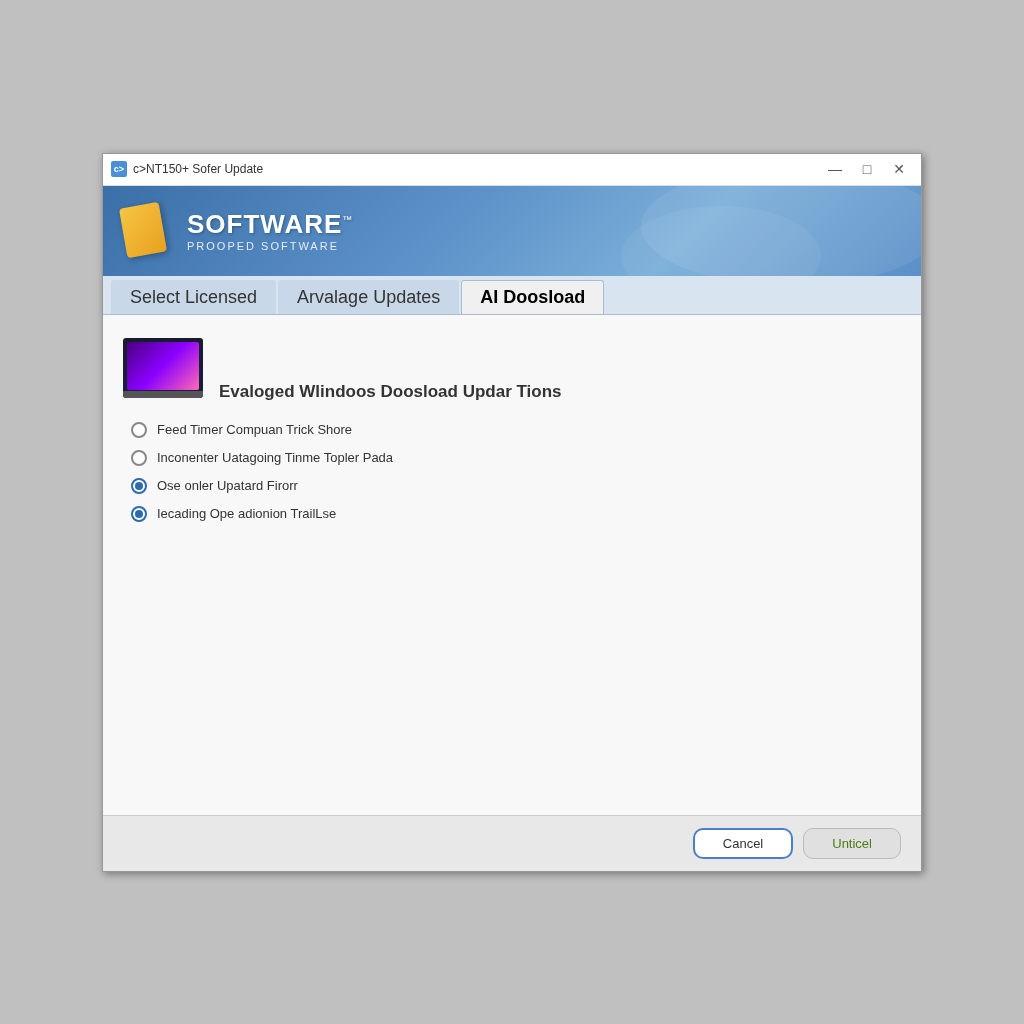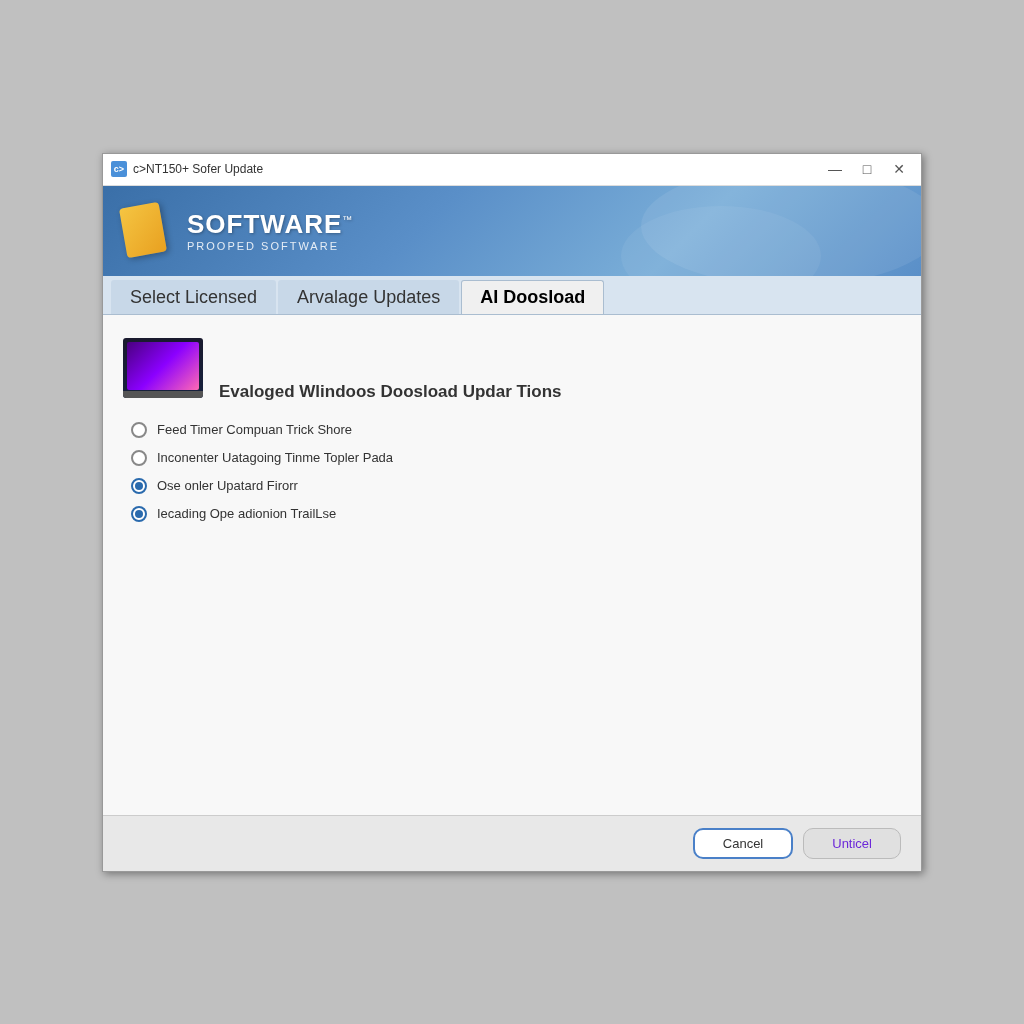--- a/index.html
+++ b/index.html
@@ -254,21 +254,21 @@
       font-family: 'Segoe UI', Arial, sans-serif;
     }
     .btn-cancel {
       background: white;
       border: 2px solid #4a80c8;
       color: #333;
     }
     .btn-uncel {
       background: #e0e0e0;
       border: 1px solid #bbb;
-      color: #6d28d9;
+      color: #4d7c0f;
     }
   </style>
 </head>
 <body>
 
 <div class="window">
 
   <div class="title-bar">
     <div class="title-bar-left">
       <div class="title-icon">c&gt;</div>

